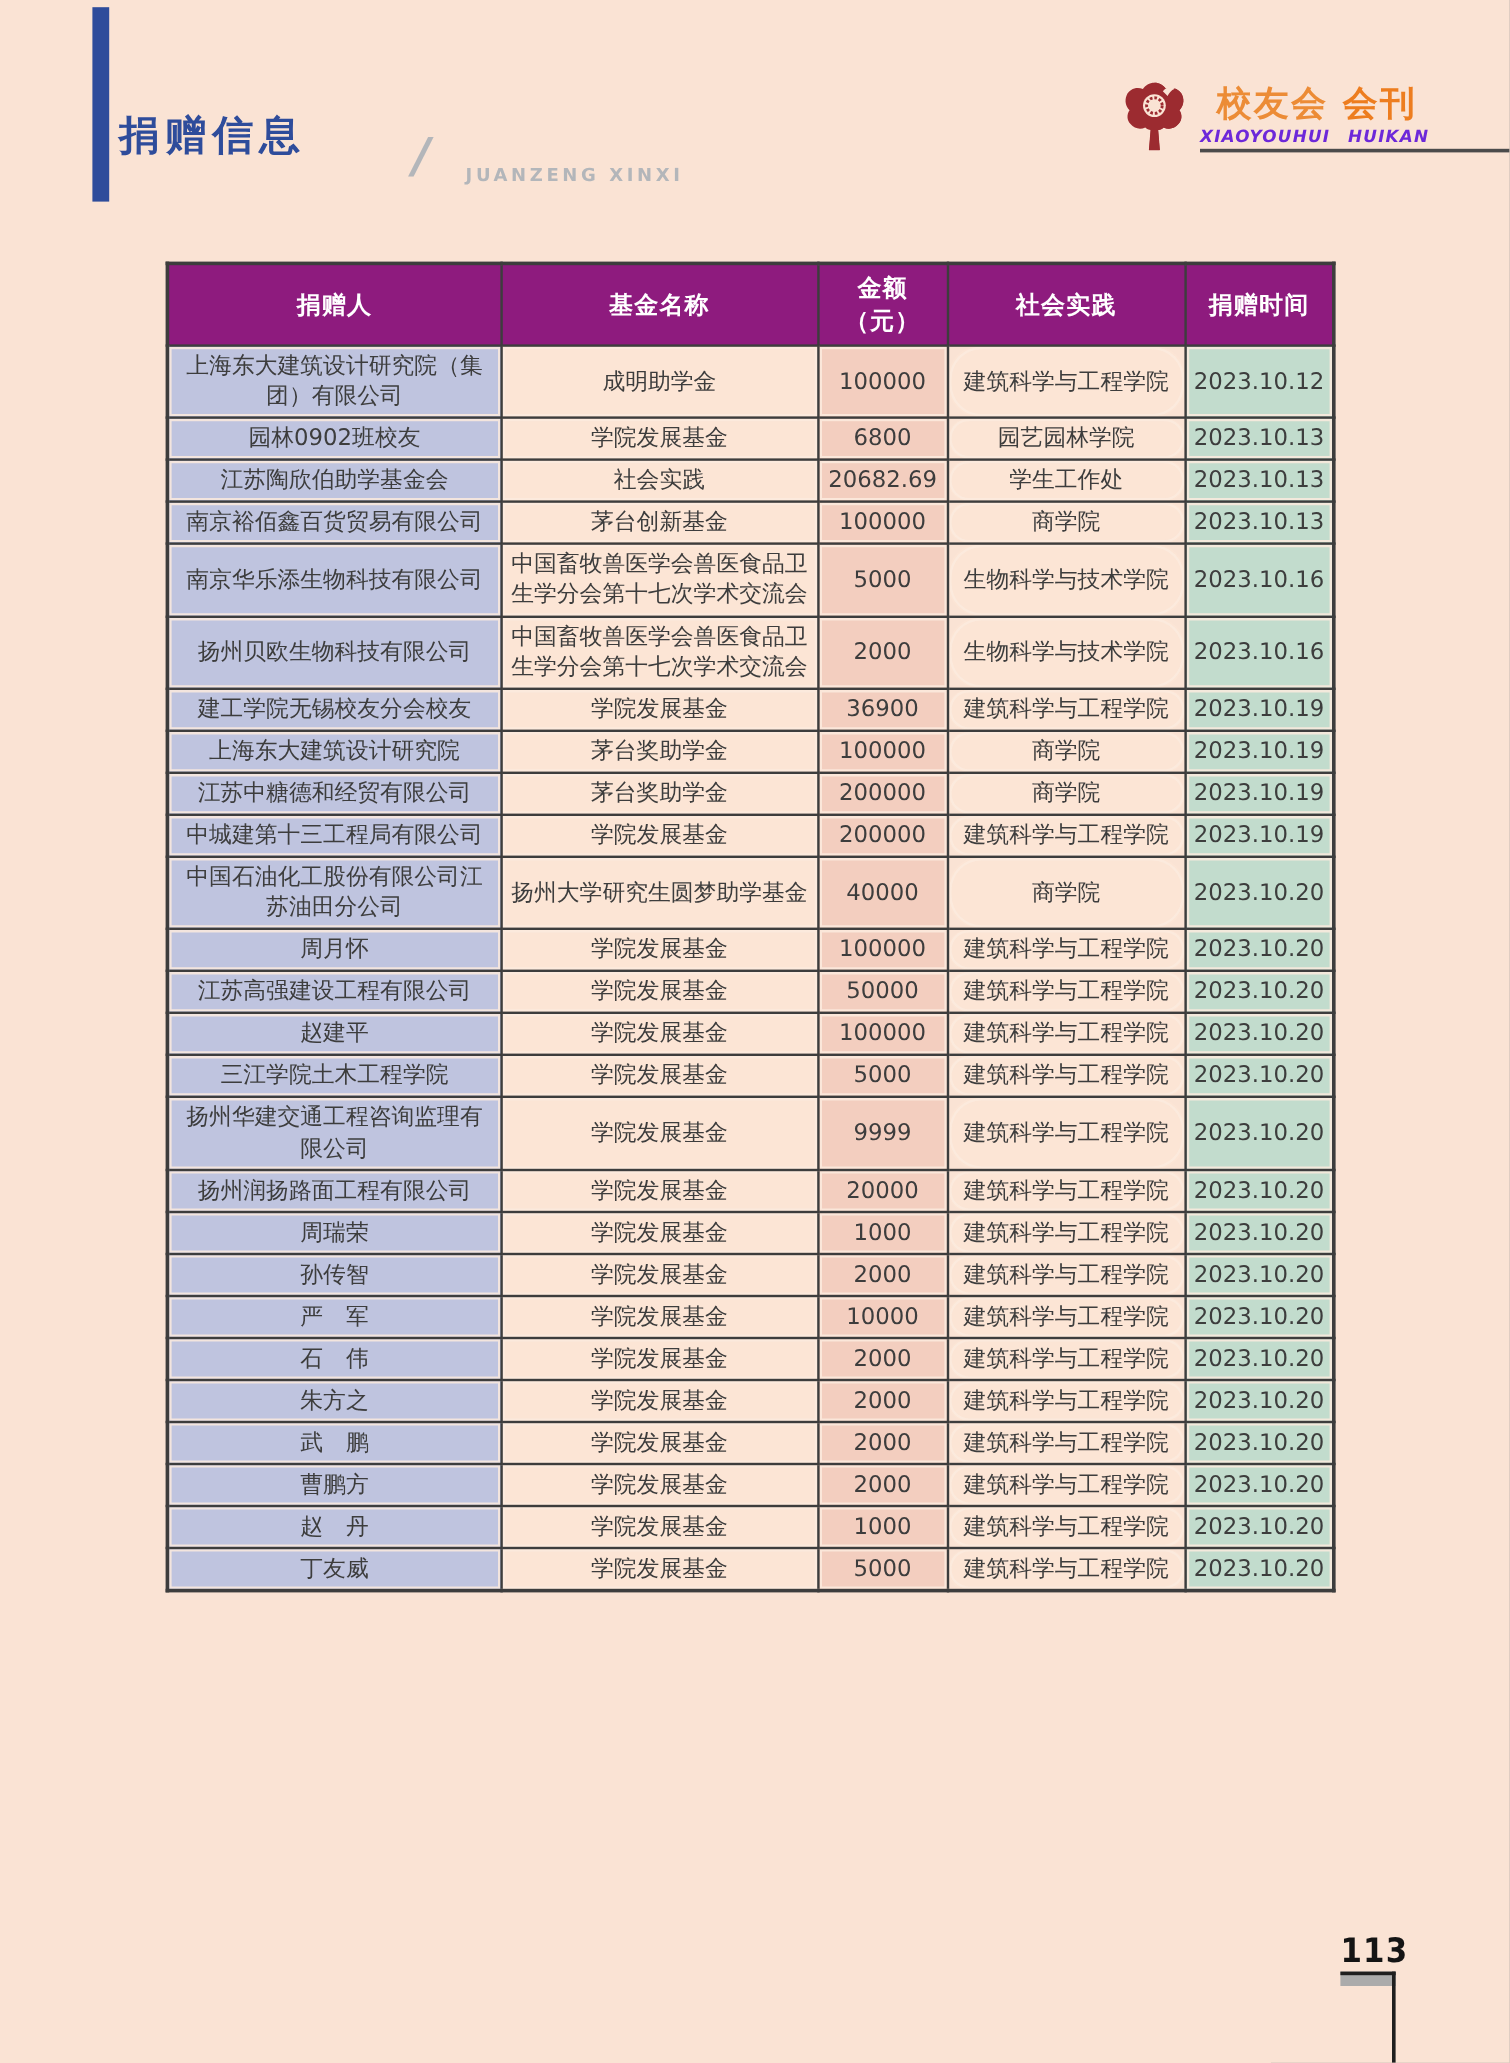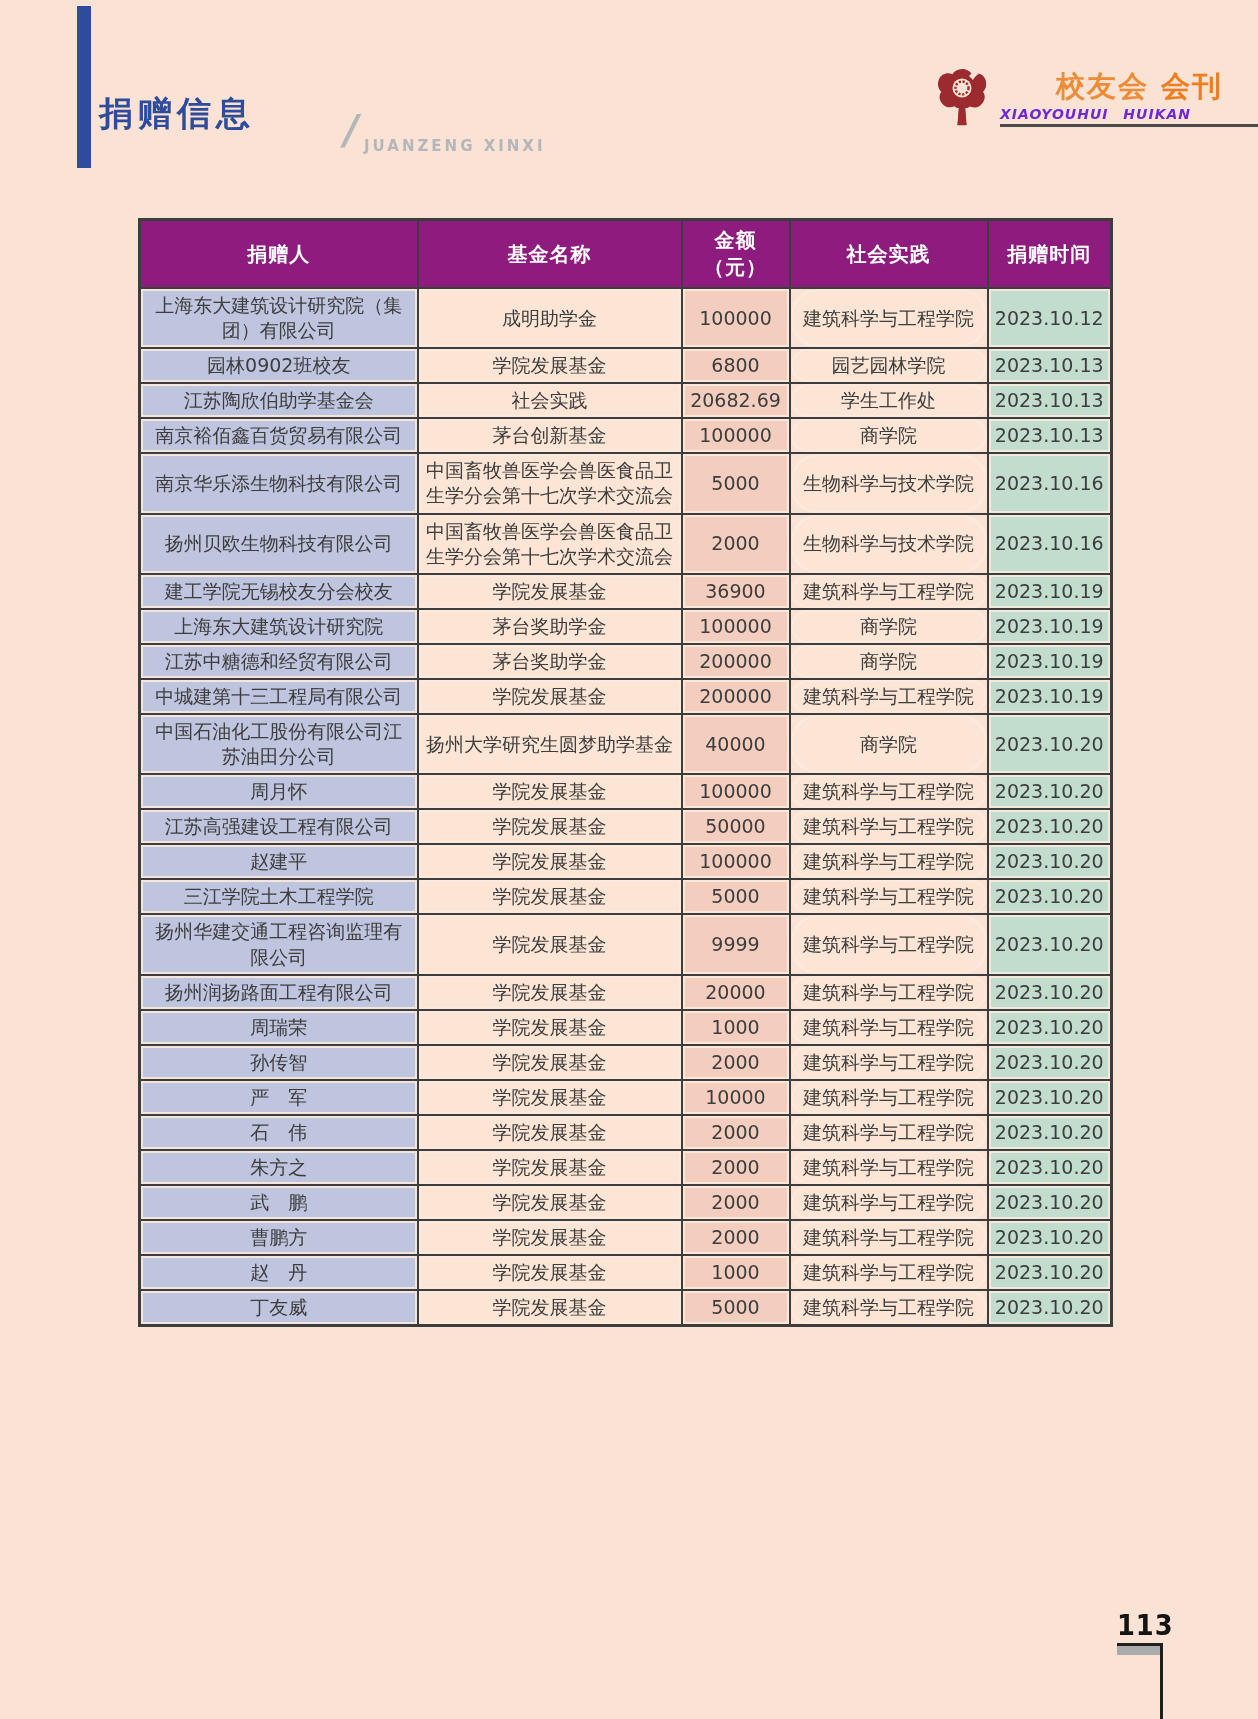--- a/index.html
+++ b/index.html
@@ -17,26 +17,26 @@
   .blue-bar { position:absolute; left:77px; top:6px; width:14px; height:162px; background:var(--blue); }
   .page-title {
     position:absolute; left:99px; top:96px; font-size:34px; font-weight:700;
     color:var(--blue); letter-spacing:5px; line-height:1;text-align:right;
   }
   .title-slash {
     position:absolute; left:344px; top:110px; font-size:40px; font-style:italic;
     color:var(--gray-text); font-weight:bold; line-height:1;
   }
   .title-pinyin {
-    position:absolute; left:364px; top:137px; font-size:15px; font-weight:bold;
+    position:absolute; left:388px; top:137px; font-size:15px; font-weight:bold;
     color:var(--gray-text); letter-spacing:3px;
   }
   
   .masthead-logo { position:absolute; left:936px; top:68px; width:52px; height:58px; }
-  .brand { position:absolute; left:1056px; top:72px; font-size:29px; font-weight:900; letter-spacing:2px; line-height:1; white-space:nowrap; }
+  .brand { position:absolute; left:1014px; top:72px; font-size:29px; font-weight:900; letter-spacing:2px; line-height:1; white-space:nowrap; }
   .brand .b1 { color:var(--orange1); }
   .brand .b2 { color:var(--orange2); margin-left:12px; }
   .brand-pinyin {
     position:absolute; left:1000px; top:106px; font-size:14px; font-weight:bold;
     font-style:italic; color:#6d28d9; letter-spacing:1px; word-spacing:9px; white-space:nowrap;
   }
   .brand-rule { position:absolute; left:1000px; top:124px; width:258px; height:3px; background:#4B4B4B; }
   
   table.donation {
     position:absolute; left:138px; top:218px; width:972px;

